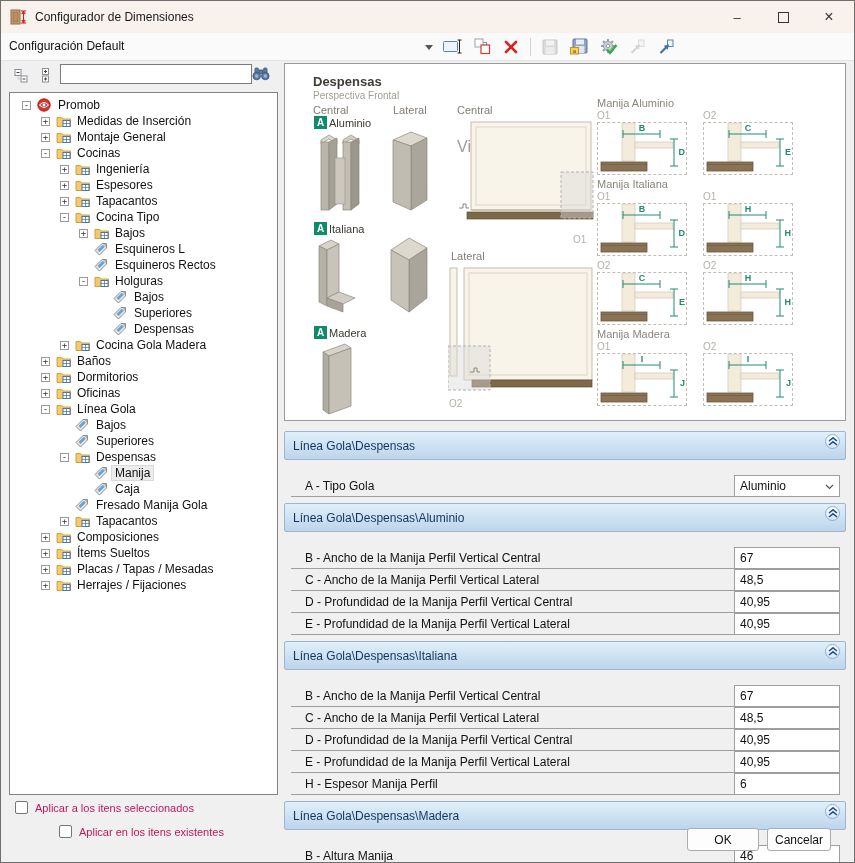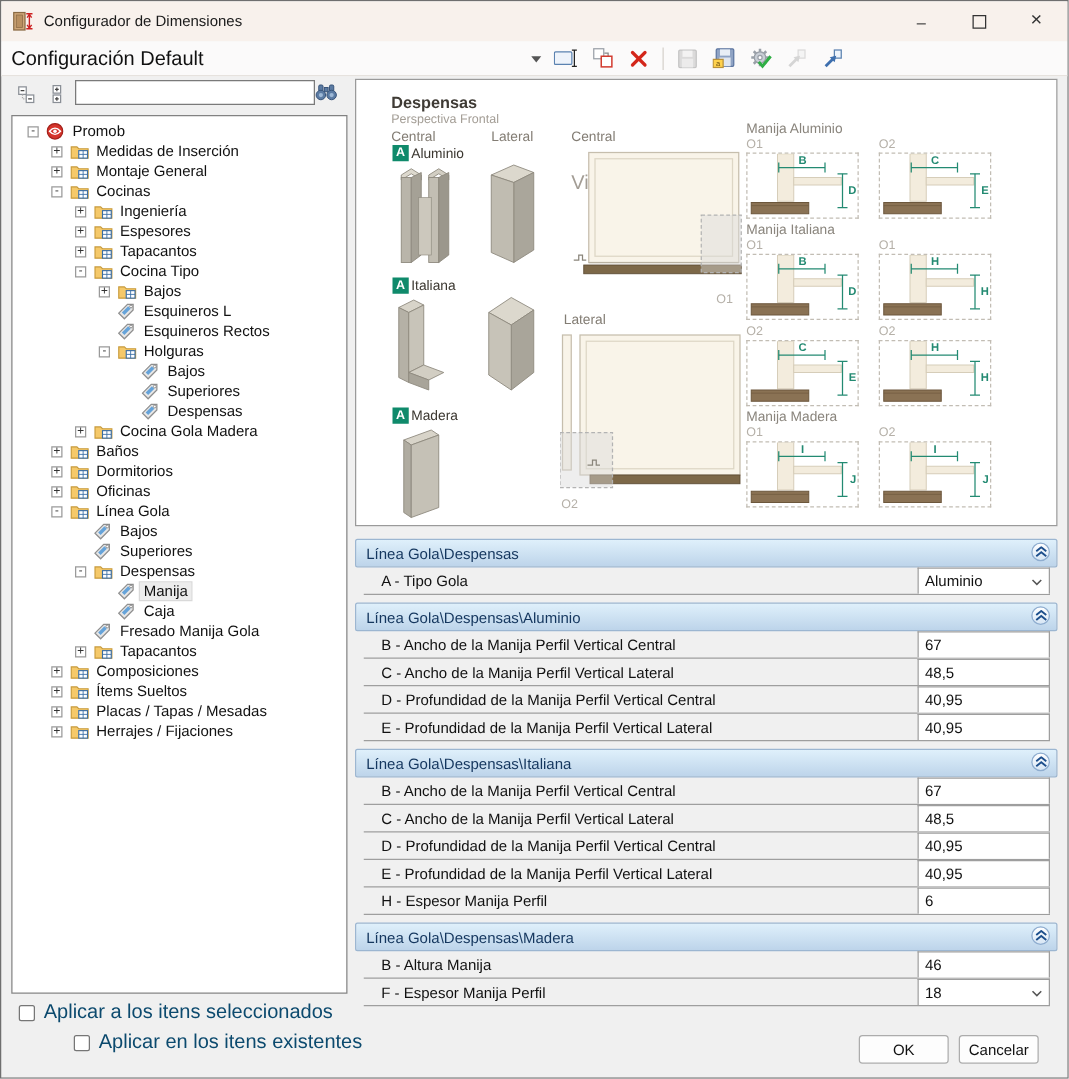--- a/index.html
+++ b/index.html
@@ -7,21 +7,21 @@
        background:#f0f0f0;font-family:"Liberation Sans",sans-serif;overflow:hidden;}
   
   .titlebar{position:absolute;left:0;top:0;right:0;height:32px;background:#f8f1ec;display:flex;align-items:center;}
   .app-icon{margin-left:9px;display:flex;}
   .title{font-size:12px;color:#1a1a1a;margin-left:8px;}
   .win-btns{position:absolute;right:2px;top:0;height:32px;display:flex;}
   .win-btn{width:46px;height:32px;display:flex;align-items:center;justify-content:center;font-size:13px;color:#333;}
   .win-btn .box{width:9px;height:9px;border:1px solid #333;}
   
   .toolbar{position:absolute;left:0;top:32px;right:0;height:27px;background:#fbfafa;border-bottom:1px solid #e6e2de;}
-  .combo{position:absolute;left:8px;top:6px;width:420px;height:17px;font-size:16px;color:#111;}
+  .combo{position:absolute;left:8px;top:6px;width:420px;height:17px;font-size:12px;color:#111;}
   .combo-arrow{position:absolute;left:424px;top:12px;width:0;height:0;border-left:4px solid transparent;border-right:4px solid transparent;border-top:5px solid #555;}
   .tbicons{position:absolute;left:440px;top:2px;height:23px;display:flex;align-items:center;gap:5px;}
   .tbicon{width:24px;height:22px;display:flex;align-items:center;justify-content:center;}
   .tbicon.disabled{opacity:.45;filter:grayscale(1);}
   .tbsep{width:1px;height:18px;background:#d6d1cc;margin:0 2px;}
   
   .tool-ico{position:absolute;top:64px;width:20px;height:20px;display:flex;align-items:center;justify-content:center;}
   .search-input{position:absolute;left:59px;top:63px;width:184px;height:18px;border:1px solid #7a7a7a;background:#fff;font-size:12px;padding:0 3px;font-family:"Liberation Sans",sans-serif;}
   .treebox{position:absolute;left:8px;top:91px;width:269px;height:703px;background:#fff;border:1px solid #828282;overflow:hidden;padding-top:4px;box-sizing:border-box;}
   .trow{height:16px;display:flex;align-items:center;font-size:12px;color:#111;white-space:nowrap;}
@@ -42,28 +42,28 @@
   .prof{position:absolute;}
   .details{position:absolute;left:312px;top:30px;width:246px;}
   .dgroup-label{font-size:11px;color:#8a857d;margin:3px 0 1px;}
   .dboxes{display:flex;flex-wrap:wrap;column-gap:14px;row-gap:4px;}
   .dcell{width:92px;}
   .dmarker{font-size:10px;color:#b5b0a8;height:12px;}
   .dbox{width:90px;height:53px;border:1px dashed #c2bdb4;box-sizing:border-box;}
   
   .params{position:absolute;left:283px;top:430px;width:562px;}
   .section{margin-bottom:6px;}
-  .sechead{position:relative;height:23px;background:linear-gradient(#dff0fb,#bdd4ea);border:1px solid #9cb6d1;border-radius:2px;margin-bottom:0;display:flex;align-items:center;font-size:12px;color:#14365e;padding-left:8px;box-sizing:border-box;}
+  .sechead{position:relative;height:29px;background:linear-gradient(#dff0fb,#bdd4ea);border:1px solid #9cb6d1;border-radius:2px;margin-bottom:15px;display:flex;align-items:center;font-size:12px;color:#14365e;padding-left:8px;box-sizing:border-box;}
   .collapse{position:absolute;right:5px;top:1.5px;width:15px;height:15px;border-radius:50%;border:1px solid #8fadcf;background:linear-gradient(#ffffff,#d7e6f5);display:flex;align-items:center;justify-content:center;box-sizing:border-box;}
   .prow{position:relative;height:21px;margin:0 6px 0 7px;border-bottom:1px solid #9e9e9e;font-size:12px;color:#111;}
   .prow-label{position:absolute;left:14px;top:4px;}
   .pval{position:absolute;right:0;top:0;width:106px;height:21px;background:#fff;border:1px solid #9e9e9e;border-bottom:none;display:flex;align-items:center;padding-left:5px;font-size:12px;box-sizing:border-box;}
   .pval .chev{position:absolute;right:5px;top:8px;display:flex;}
   
-  .chkrow{position:absolute;left:14px;display:flex;align-items:center;font-size:16px;color:#0c4a6e;}
+  .chkrow{position:absolute;left:14px;display:flex;align-items:center;font-size:11px;color:#be185d;}
   .chkbox{width:13px;height:13px;border:1px solid #767676;background:#fff;border-radius:2px;margin-right:7px;box-sizing:border-box;}
   .btn{position:absolute;top:827px;height:23px;border:1px solid #acacac;background:#fdfdfd;border-radius:3px;font-size:12px;color:#111;display:flex;align-items:center;justify-content:center;box-sizing:border-box;}
 </style>
 </head>
 <body>
 
 <div id="win">
 
   <div class="titlebar">
     <span class="app-icon">

